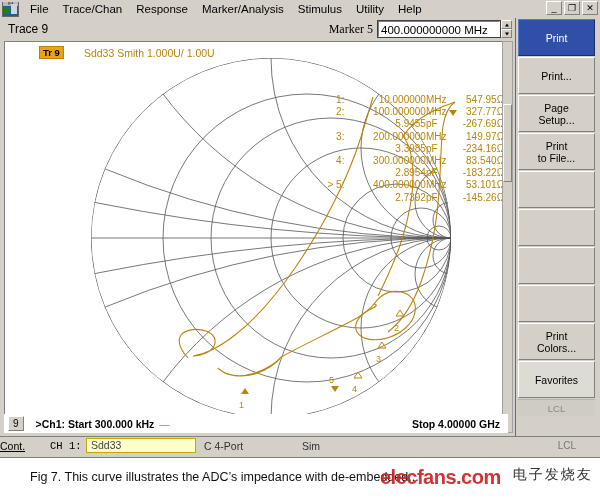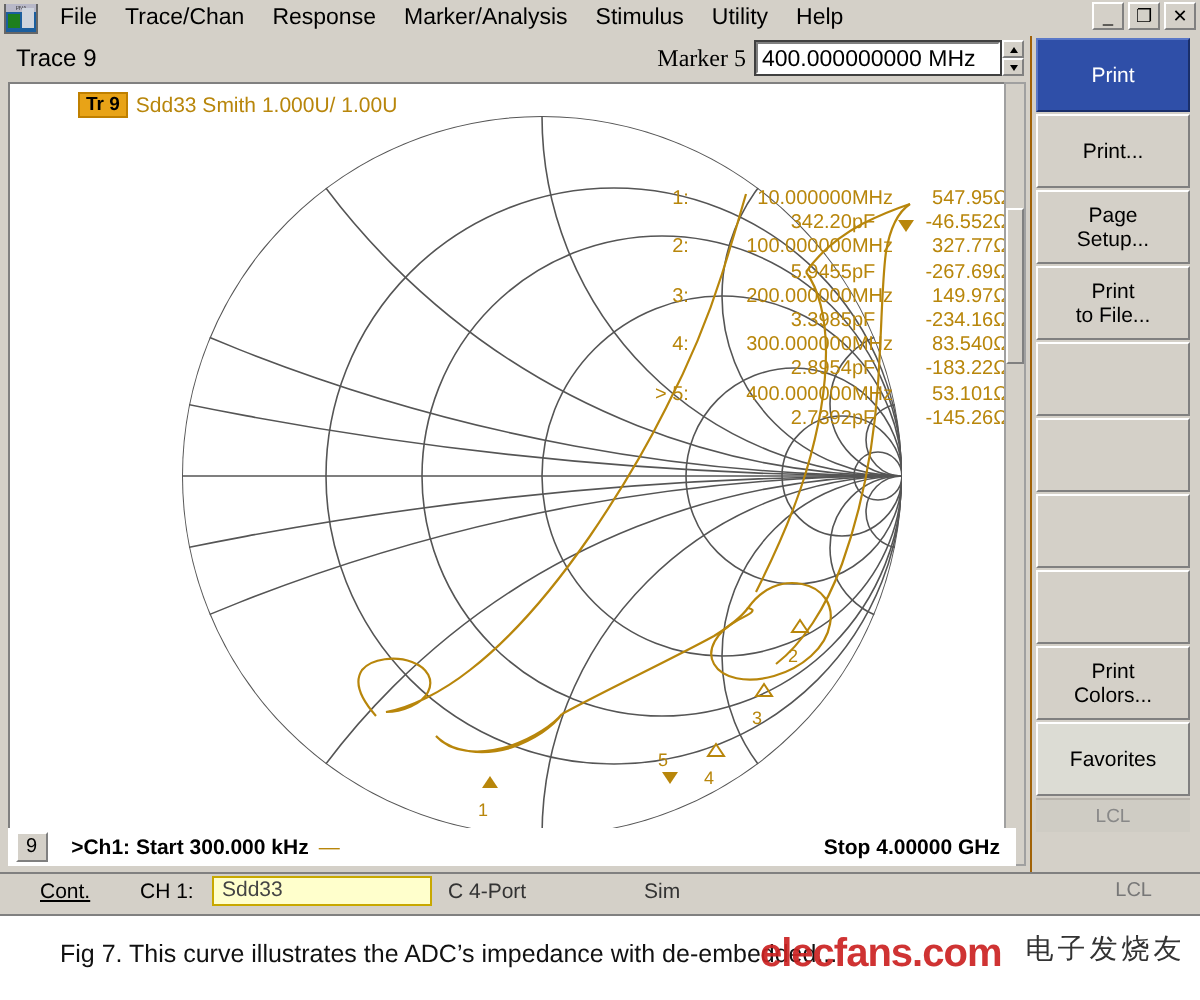--- a/index.html
+++ b/index.html
@@ -91,21 +91,21 @@
   
   .plot{
     position:absolute;left:4px;top:41px;width:504px;height:392px;
     background:#ffffff;
     border-top:1px solid #808080;border-left:1px solid #808080;
     border-right:1px solid #ffffff;border-bottom:1px solid #ffffff;
     box-sizing:border-box;overflow:hidden;
   }
   .trace-legend{
     position:absolute;left:34px;top:4px;display:flex;align-items:center;
-    font-size:10.5px;color:#b8860b;white-space:nowrap;
+    font-size:10.5px;color:#b8860b;white-space:nowrap;gap:16px;
   }
   .tr-badge{
     background:#e8a317;color:#000;font-size:9.5px;font-weight:bold;
     padding:0 3px;margin-right:4px;line-height:11px;
     border:1px solid #c08000;
   }
   .smith-svg{position:absolute;left:0;top:0;}
   .readout{
     position:absolute;left:318px;top:52px;
     font-size:10px;color:#b8860b;
@@ -151,22 +151,22 @@
   }
 
   
   .statusbar{
     position:absolute;left:0;top:436px;width:600px;height:18px;
     background:#d4d0c8;
     border-top:1px solid #808080;
     display:flex;align-items:center;font-size:10.5px;color:#000;
     box-sizing:border-box;
   }
-  .st-cont{margin-left:20px;width:50px;text-decoration:underline;}
-  .st-ch{width:36px;}
+  .st-cont{margin-left:0;width:50px;text-decoration:underline;}
+  .st-ch{width:36px;font-family:Liberation Mono, monospace;}
   .st-sdd{
     background:#ffffcc;border:1px solid #c8a800;
     padding:0 4px;line-height:13px;width:110px;box-sizing:border-box;
     color:#444;
   }
   .st-cport{margin-left:8px;width:80px;color:#333;}
   .st-sim{margin-left:18px;color:#333;}
   .st-lcl{margin-left:auto;margin-right:24px;color:#777;font-size:10px;}
 
   
@@ -378,27 +378,20 @@
     <div class="readout">
       <table>
         <tbody>
           <tr>
             <td class="c-idx">1:</td>
             <td class="c-val">10.000000</td>
             <td class="c-unit">MHz</td>
             <td class="c-ohm">547.95</td>
             <td class="c-osym">Ω</td>
           </tr>
-          <tr>
-            <td class="c-idx"></td>
-            <td class="c-val">342.20</td>
-            <td class="c-unit">pF</td>
-            <td class="c-ohm">-46.552</td>
-            <td class="c-osym">Ω</td>
-          </tr>
 
           <tr>
             <td class="c-idx">2:</td>
             <td class="c-val">100.000000</td>
             <td class="c-unit">MHz</td>
             <td class="c-ohm">327.77</td>
             <td class="c-osym">Ω</td>
           </tr>
           <tr>
             <td class="c-idx"></td>

